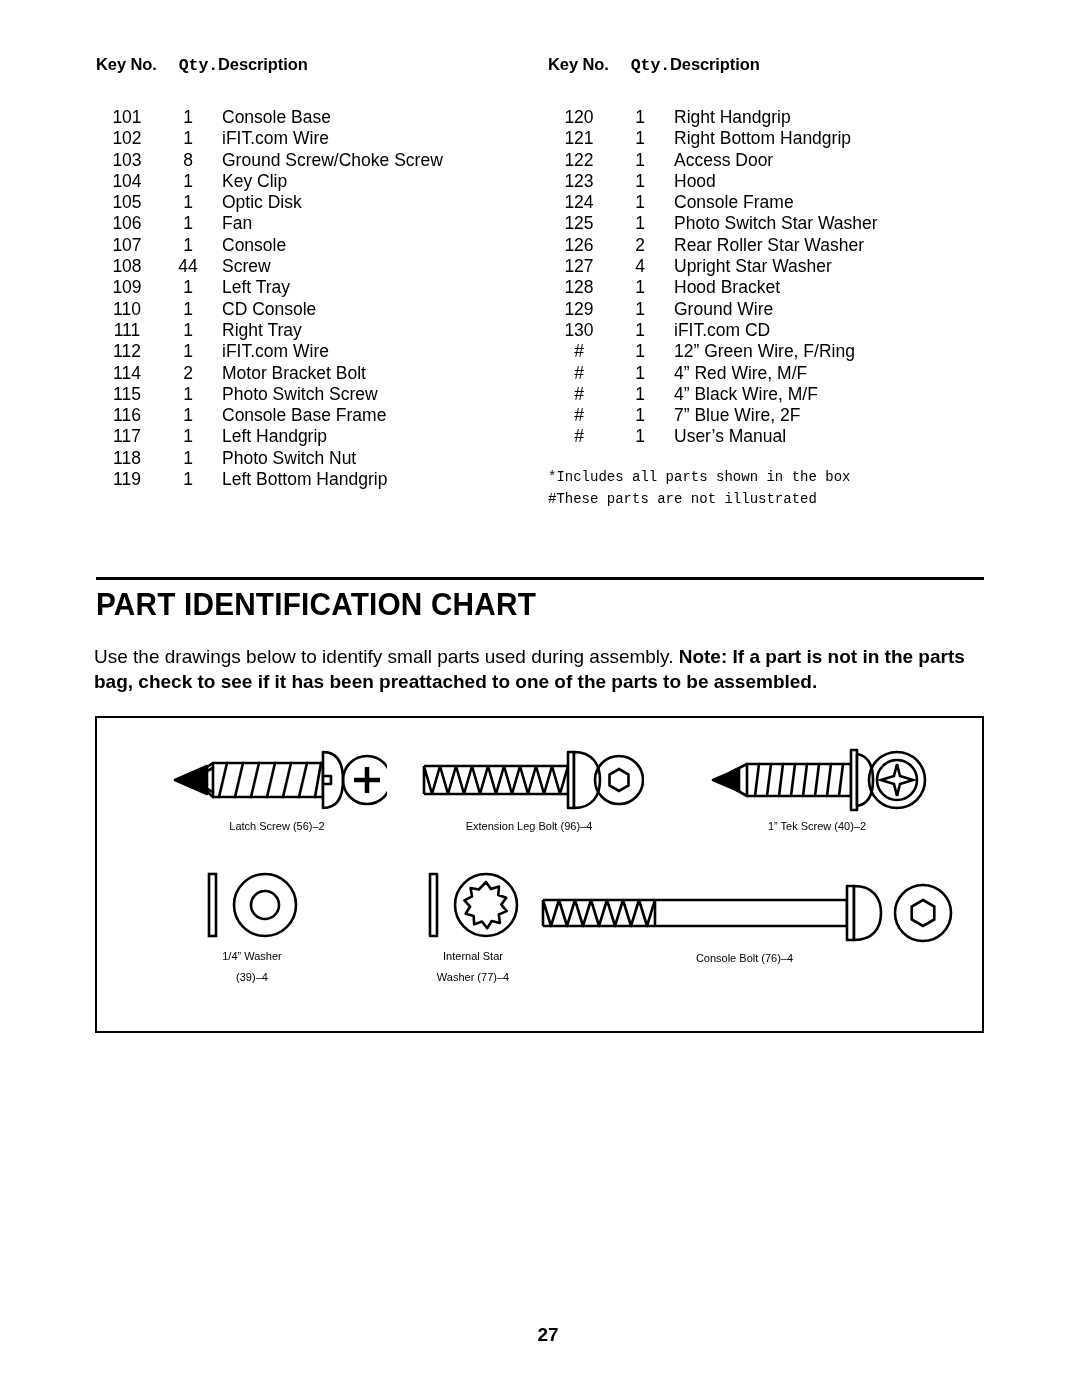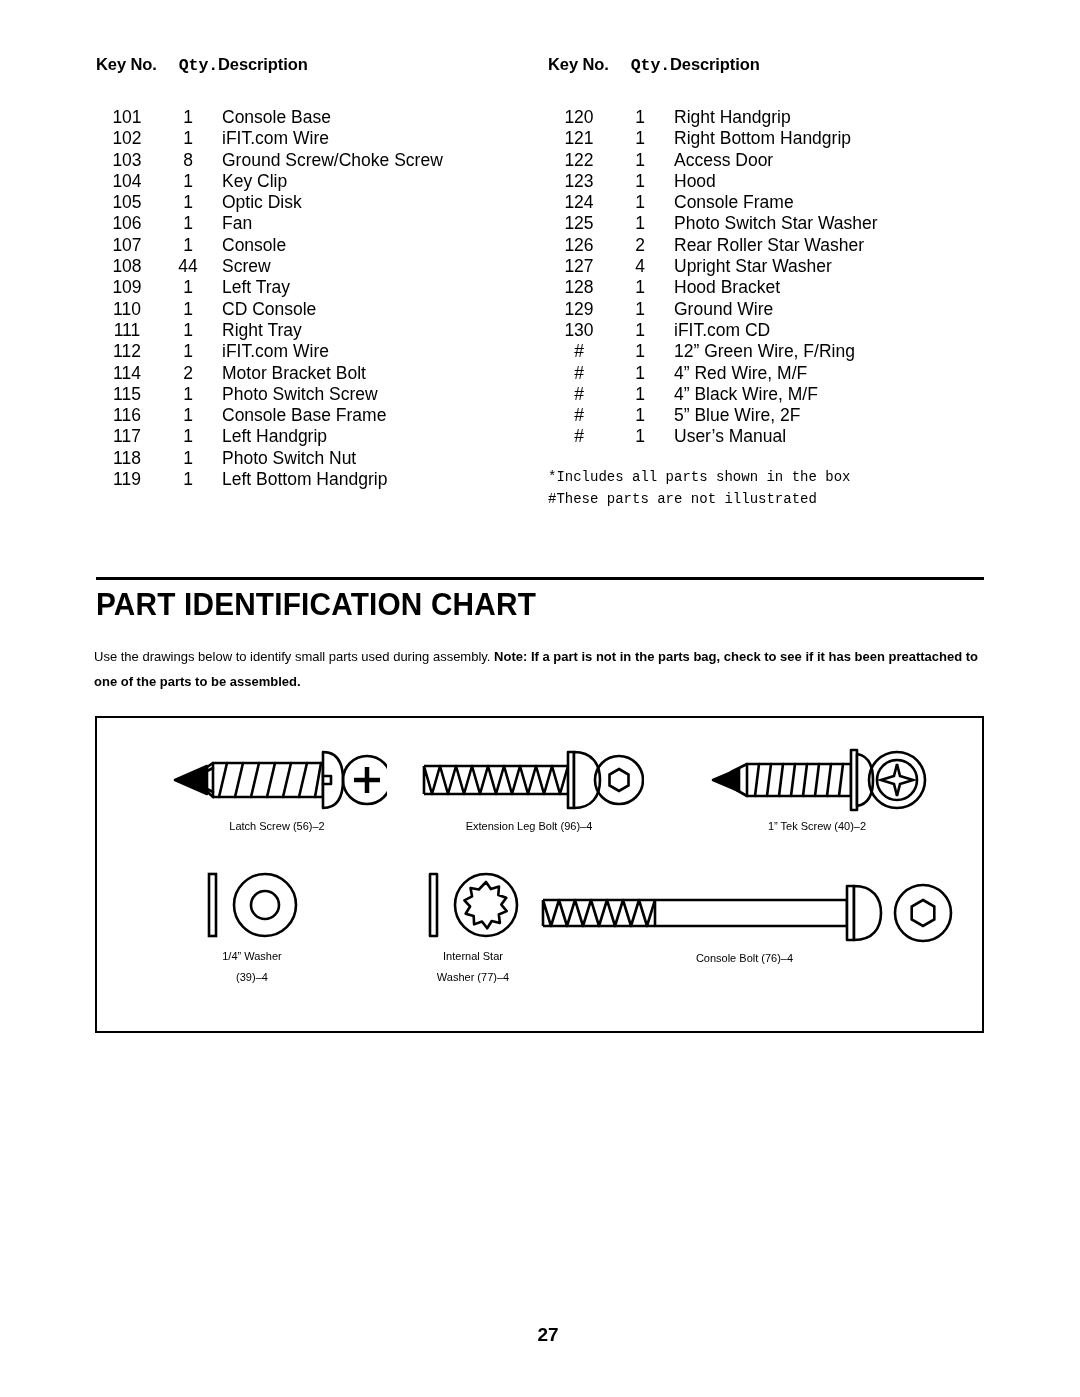--- a/index.html
+++ b/index.html
@@ -87,21 +87,21 @@
     letter-spacing: 0.2px;
     transform: scaleX(0.93);
     transform-origin: left top;
   }
 
   .intro {
     position: absolute;
     left: 94px;
     top: 644px;
     width: 900px;
-    font-size: 13px;
+    font-size: 19px;
     line-height: 25px;
   }
   .intro b { font-weight: bold; }
 
   
   .diagram-box {
     position: absolute;
     left: 95px;
     top: 716px;
     width: 889px;
@@ -184,21 +184,21 @@
       <div class="pt-row"><span class="c-key">124</span><span class="c-qty">1</span><span class="c-desc">Console Frame</span></div>
       <div class="pt-row"><span class="c-key">125</span><span class="c-qty">1</span><span class="c-desc">Photo Switch Star Washer</span></div>
       <div class="pt-row"><span class="c-key">126</span><span class="c-qty">2</span><span class="c-desc">Rear Roller Star Washer</span></div>
       <div class="pt-row"><span class="c-key">127</span><span class="c-qty">4</span><span class="c-desc">Upright Star Washer</span></div>
       <div class="pt-row"><span class="c-key">128</span><span class="c-qty">1</span><span class="c-desc">Hood Bracket</span></div>
       <div class="pt-row"><span class="c-key">129</span><span class="c-qty">1</span><span class="c-desc">Ground Wire</span></div>
       <div class="pt-row"><span class="c-key">130</span><span class="c-qty">1</span><span class="c-desc">iFIT.com CD</span></div>
       <div class="pt-row"><span class="c-key">#</span><span class="c-qty">1</span><span class="c-desc">12” Green Wire, F/Ring</span></div>
       <div class="pt-row"><span class="c-key">#</span><span class="c-qty">1</span><span class="c-desc">4” Red Wire, M/F</span></div>
       <div class="pt-row"><span class="c-key">#</span><span class="c-qty">1</span><span class="c-desc">4” Black Wire, M/F</span></div>
-      <div class="pt-row"><span class="c-key">#</span><span class="c-qty">1</span><span class="c-desc">5” Blue Wire, 2F</span></div>
+      <div class="pt-row"><span class="c-key">#</span><span class="c-qty">1</span><span class="c-desc">7” Blue Wire, 2F</span></div>
       <div class="pt-row"><span class="c-key">#</span><span class="c-qty">1</span><span class="c-desc">User’s Manual</span></div>
     </div>
 </div>
 
 <div class="footnotes" id="footnotes">
     <div>*Includes all parts shown in the box</div>
     <div>#These parts are not illustrated</div>
   </div>
 
 <div class="hrule"></div>

